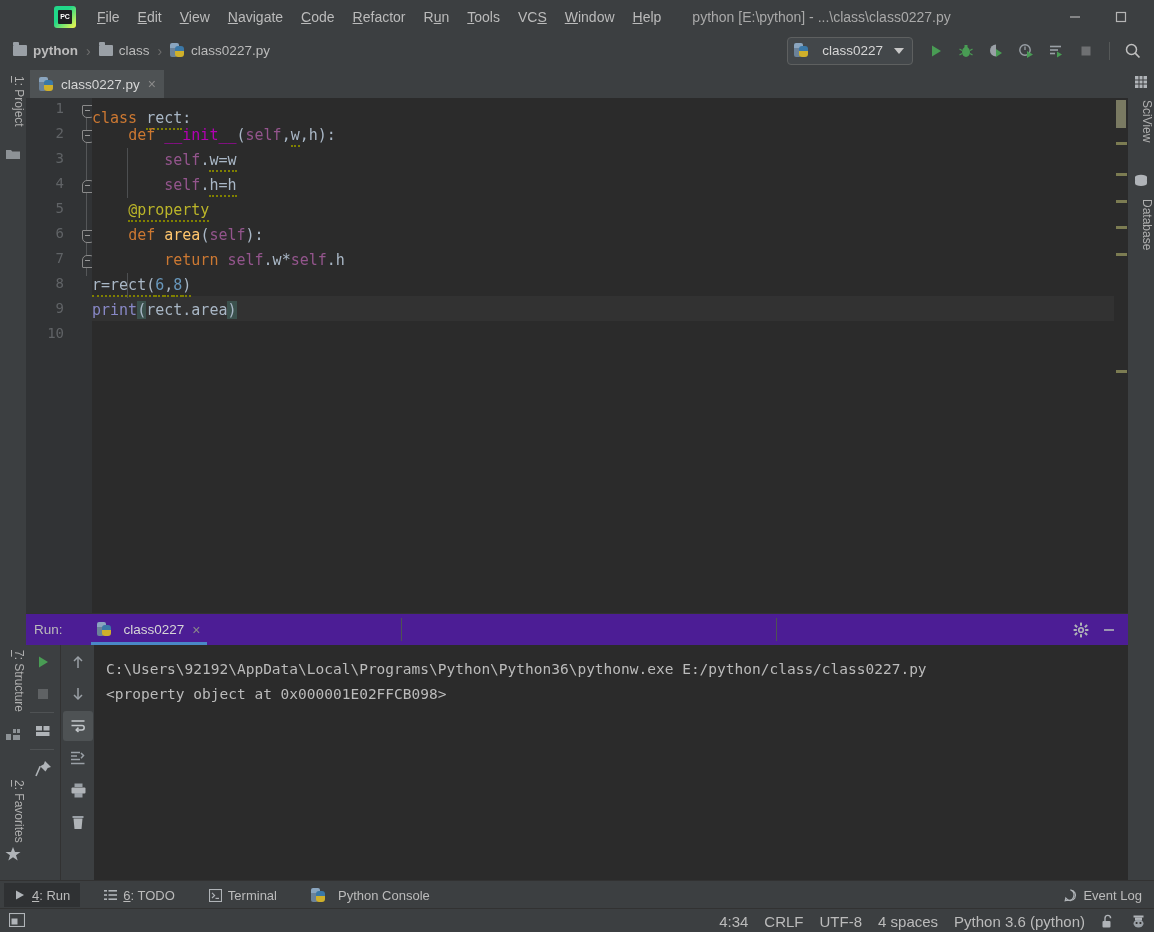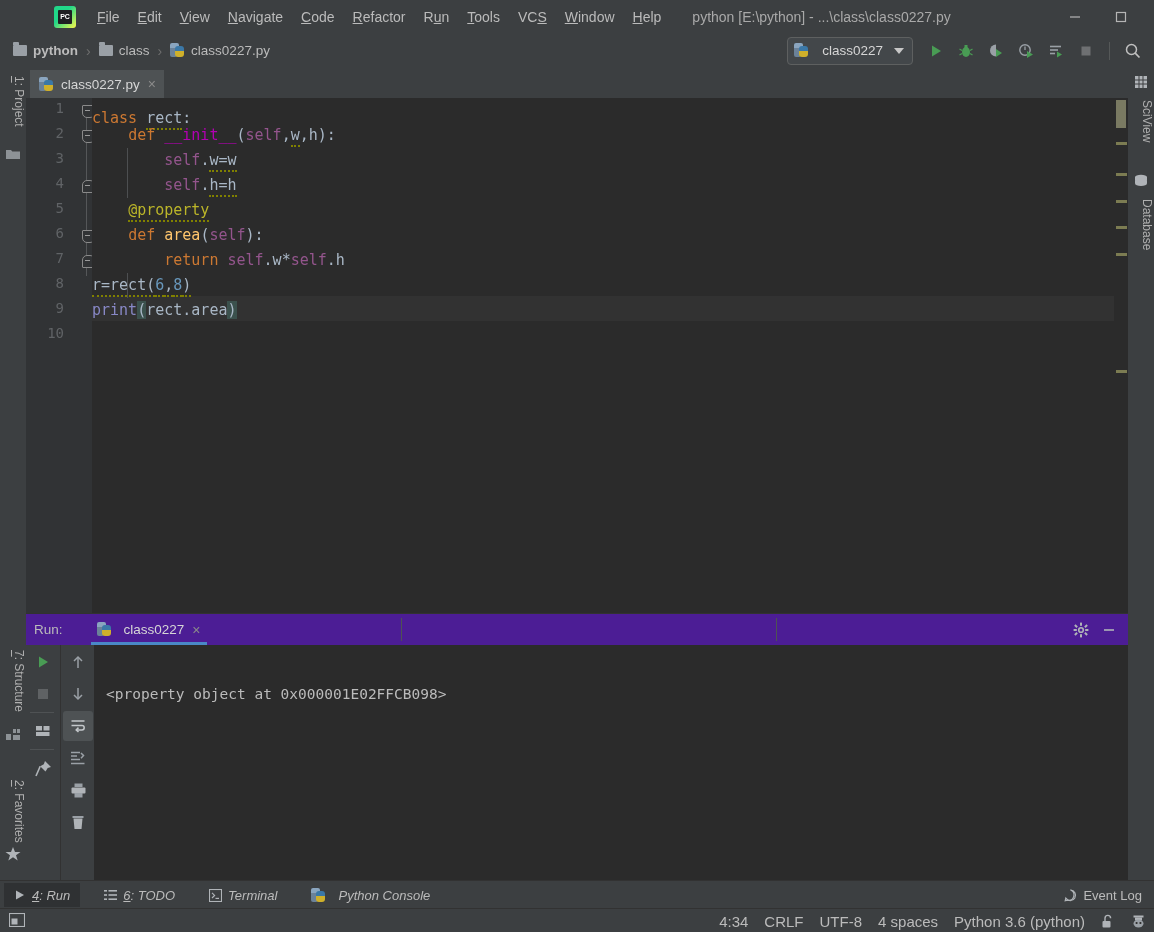--- a/index.html
+++ b/index.html
@@ -199,21 +199,21 @@
     position:absolute;left:12px;
     font-family:"DejaVu Sans Mono", monospace;font-size:14.5px;line-height:25px;
     color:#bbbbbb;white-space:pre;
   }
 
   
   .statusbar-tabs{
     position:absolute;left:0;top:880px;width:1154px;height:28px;
     background:#3c3f41;border-top:1px solid #323232;display:flex;align-items:center;
   }
-  .sb-tab{display:flex;align-items:center;gap:6px;height:24px;padding:0 10px;margin-left:4px;color:#bbbbbb;font-size:13px;font-style:italic;}
+  .sb-tab{display:flex;align-items:center;gap:6px;height:24px;padding:0 10px;margin-left:4px;color:#bbbbbb;font-size:13px;}
   .sb-tab.active{background:#2f3133;}
   .sb-tab u{text-decoration:underline;}
   .eventlog{position:absolute;right:12px;display:flex;align-items:center;gap:6px;color:#bbbbbb;font-size:13px;}
   .statusbar{
     position:absolute;left:0;top:908px;width:1154px;height:24px;
     background:#3c3f41;border-top:1px solid #323232;display:flex;align-items:center;
   }
   .sb-right{position:absolute;right:8px;display:flex;align-items:center;gap:16px;color:#bbbbbb;font-size:15px;}
   .sb-left-ic{margin-left:9px;width:16px;height:16px;}
   svg{display:block;}
@@ -585,20 +585,21 @@
       </div>
       <div class="rt-btn">
         <svg width="16" height="16" viewBox="0 0 16 16">
           <rect x="2.5" y="2" width="11" height="2" fill="#9aa0a6"></rect>
           <path d="M3.5 4.5 h9 l-1 10.5 h-7 Z" fill="#b0b4b8"></path>
         </svg>
       </div>
     </div>
 
     <div class="console">
+      <div class="cline" style="top:12px;">C:\Users\92192\AppData\Local\Programs\Python\Python36\pythonw.exe E:/python/class/class0227.py</div>
       <div class="cline" style="top:37px;">&lt;property object at 0x000001E02FFCB098&gt;</div>
       <div class="cline" style="top:62px;"></div>
     </div>
   </div>
 
   <div class="statusbar-tabs">
     <div class="sb-tab active">
       <span>
         <svg width="12" height="12" viewBox="0 0 12 12">
             <polygon points="2,1.5 10,6 2,10.5" fill="#b0b4b8"></polygon>

